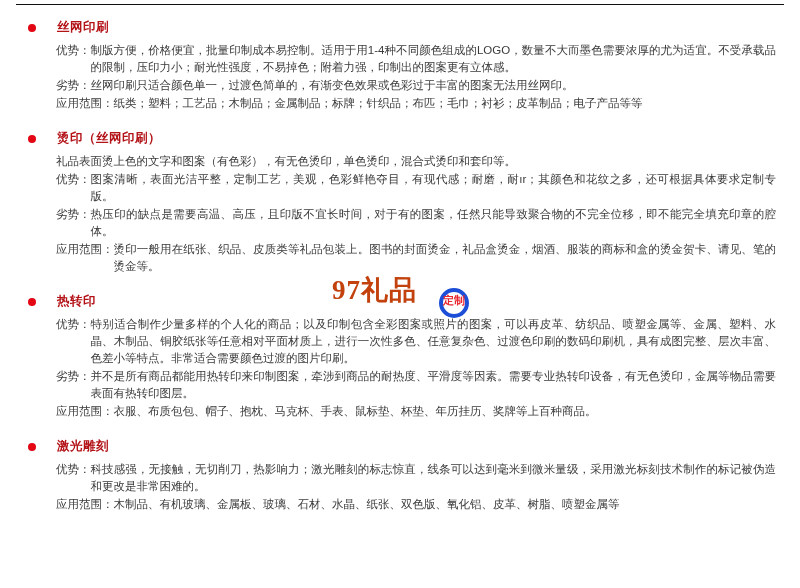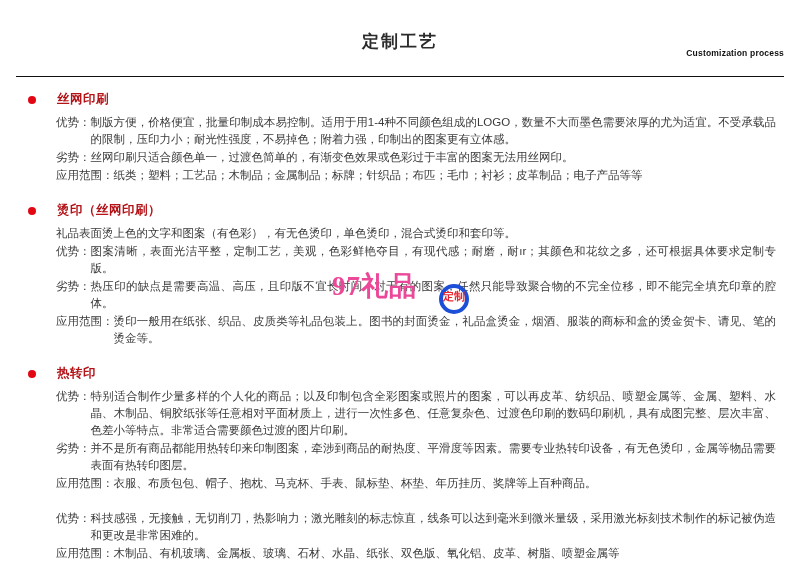--- a/index.html
+++ b/index.html
@@ -98,21 +98,21 @@
   .watermark {
     position: absolute;
     left: 332px;
     top: 272px;
     pointer-events: none;
     user-select: none;
   }
   .wm-text {
     font-size: 27px;
     font-weight: bold;
-    color: #ec4899;
+    color: #c2410c;
     letter-spacing: 1px;
     line-height: 28px;
     font-family: "Liberation Serif", serif;
   }
   .wm-stamp {
     position: absolute;
     left: 107px;
     top: 12px;
     width: 30px;
     height: 30px;
@@ -125,24 +125,20 @@
     text-align: center;
     padding-top: 2px;
     letter-spacing: 0;
   }
 </style>
 </head>
 <body>
 
 <div class="page">
 
-  <div class="header">
-    <div class="main-title">定制工艺</div>
-    <div class="subtitle-en">Customization process</div>
-  </div>
   <div class="rule"></div>
 
   <div class="section">
     <div class="sec-head">
       <span class="bullet"></span>
       <span class="sec-title">丝网印刷</span>
     </div>
     <div class="sec-body">
       <div class="para">
         <span class="lbl">优势：</span>
@@ -199,20 +195,24 @@
         <span class="txt">并不是所有商品都能用热转印来印制图案，牵涉到商品的耐热度、平滑度等因素。需要专业热转印设备，有无色烫印，金属等物品需要表面有热转印图层。</span>
       </div>
       <div class="para noindent">
         <span class="lbl">应用范围：</span>
         <span class="txt">衣服、布质包包、帽子、抱枕、马克杯、手表、鼠标垫、杯垫、年历挂历、奖牌等上百种商品。</span>
       </div>
     </div>
   </div>
 
   <div class="section">
+    <div class="sec-head">
+      <span class="bullet"></span>
+      <span class="sec-title">激光雕刻</span>
+    </div>
     <div class="sec-body">
       <div class="para">
         <span class="lbl">优势：</span>
         <span class="txt">科技感强，无接触，无切削刀，热影响力；激光雕刻的标志惊直，线条可以达到毫米到微米量级，采用激光标刻技术制作的标记被伪造和更改是非常困难的。</span>
       </div>
       <div class="para noindent">
         <span class="lbl">应用范围：</span>
         <span class="txt">木制品、有机玻璃、金属板、玻璃、石材、水晶、纸张、双色版、氧化铝、皮革、树脂、喷塑金属等</span>
       </div>
     </div>

